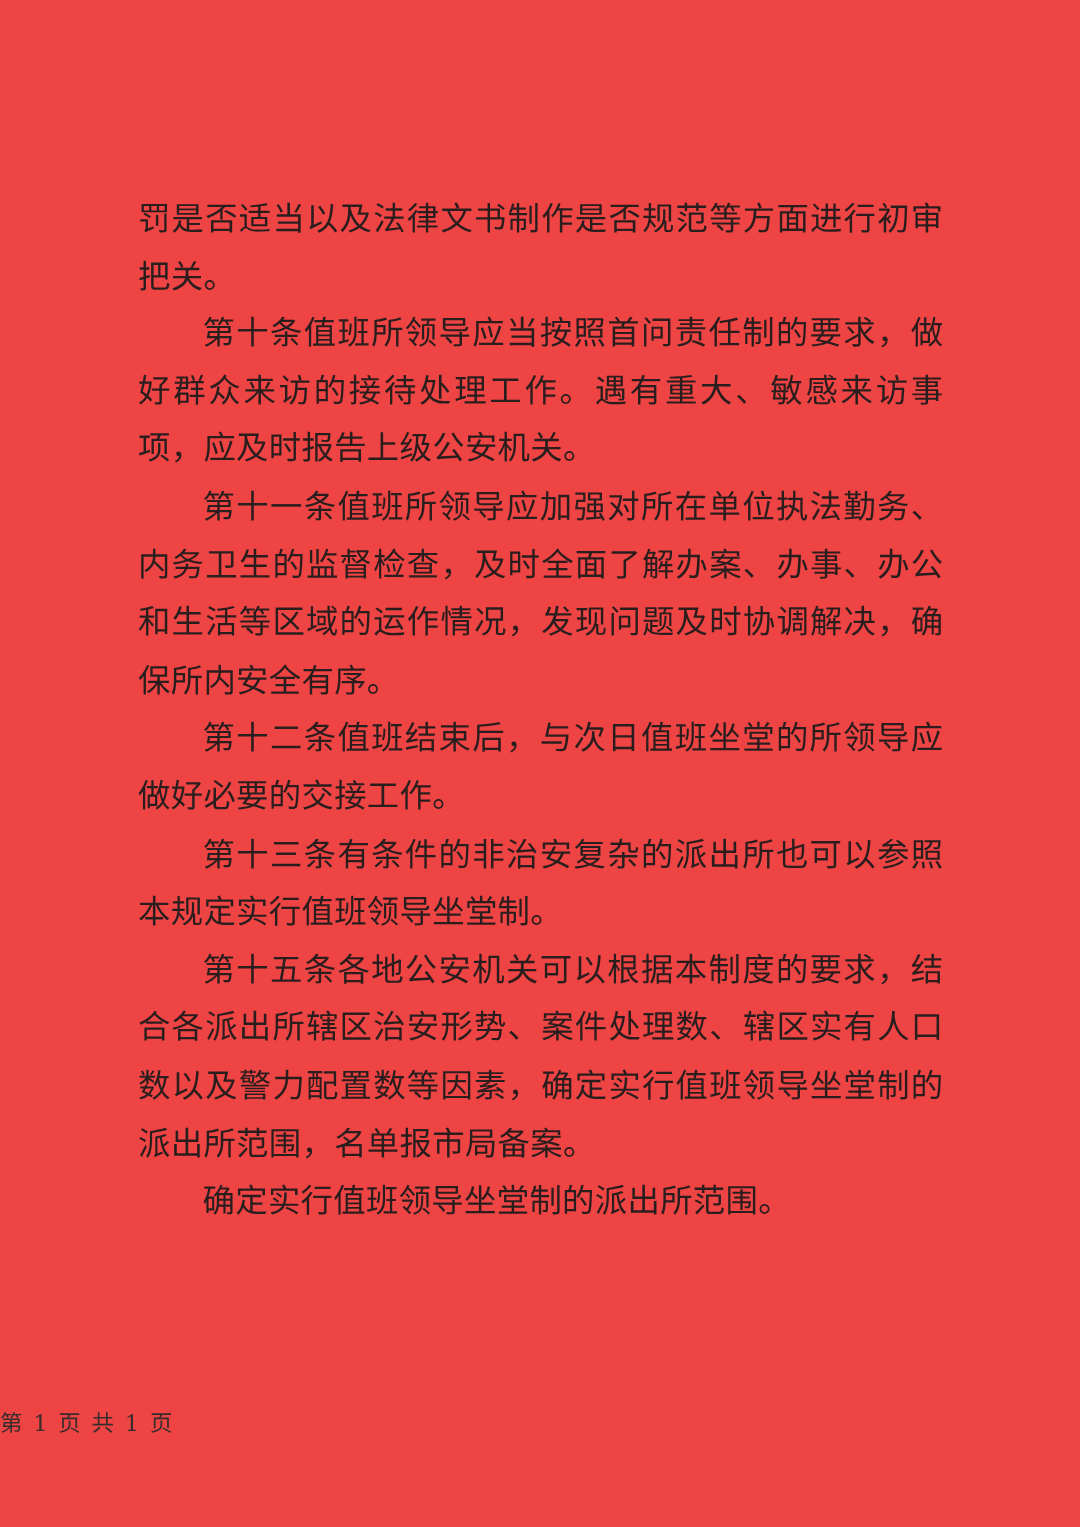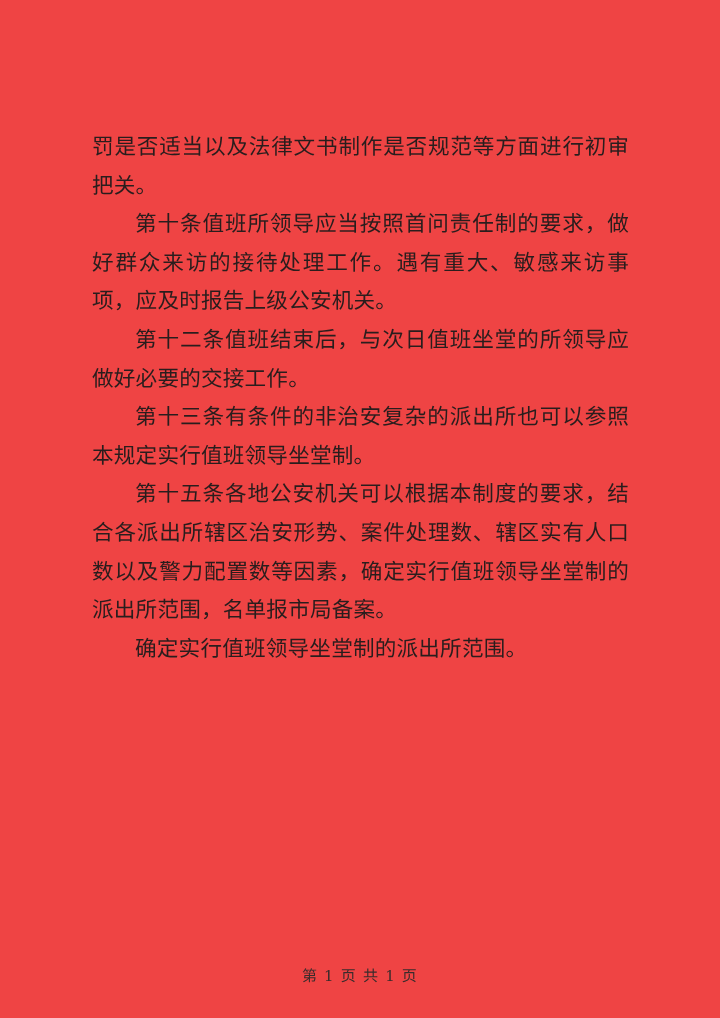--- a/index.html
+++ b/index.html
@@ -45,34 +45,33 @@
     text-justify: inter-character;
     text-align-last: left;
     letter-spacing: 0.2px;
     word-break: break-all;
     font-weight: 400;
     font-family: "DejaVu Serif", "Liberation Serif", serif;
   }
 
   .para.indent {
     text-indent: 43px;
+    font-family: Liberation Mono, monospace;
   }
 
   
   #doc-body .para {
     opacity: 0.93;
   }
 
   #page-footer {
     position: absolute;
     left: 0;
     top: 938px;
     width: 720px;
-    text-align: center;
-    margin-top: 27px;
   }
 
   #page-footer .footer-text {
     display: inline-block;
     font-size: 15px;
     line-height: 22px;
     color: #2a2a2a;
     letter-spacing: 1.2px;
     font-family: "DejaVu Serif", "Liberation Serif", serif;
     opacity: 0.92;
@@ -82,20 +81,21 @@
 <body>
 
 <div id="page">
 
   <div id="doc-body">
 
     <p class="para">罚是否适当以及法律文书制作是否规范等方面进行初审把关。</p>
 
     <p class="para indent">第十条值班所领导应当按照首问责任制的要求，做好群众来访的接待处理工作。遇有重大、敏感来访事项，应及时报告上级公安机关。</p>
 
+    <p class="para indent">第十一条值班所领导应加强对所在单位执法勤务、内务卫生的监督检查，及时全面了解办案、办事、办公和生活等区域的运作情况，发现问题及时协调解决，确保所内安全有序。</p>
 
     <p class="para indent">第十二条值班结束后，与次日值班坐堂的所领导应做好必要的交接工作。</p>
 
     <p class="para indent">第十三条有条件的非治安复杂的派出所也可以参照本规定实行值班领导坐堂制。</p>
 
 
     <p class="para indent">第十五条各地公安机关可以根据本制度的要求，结合各派出所辖区治安形势、案件处理数、辖区实有人口数以及警力配置数等因素，确定实行值班领导坐堂制的派出所范围，名单报市局备案。</p>
 
     <p class="para indent">确定实行值班领导坐堂制的派出所范围。</p>
 

